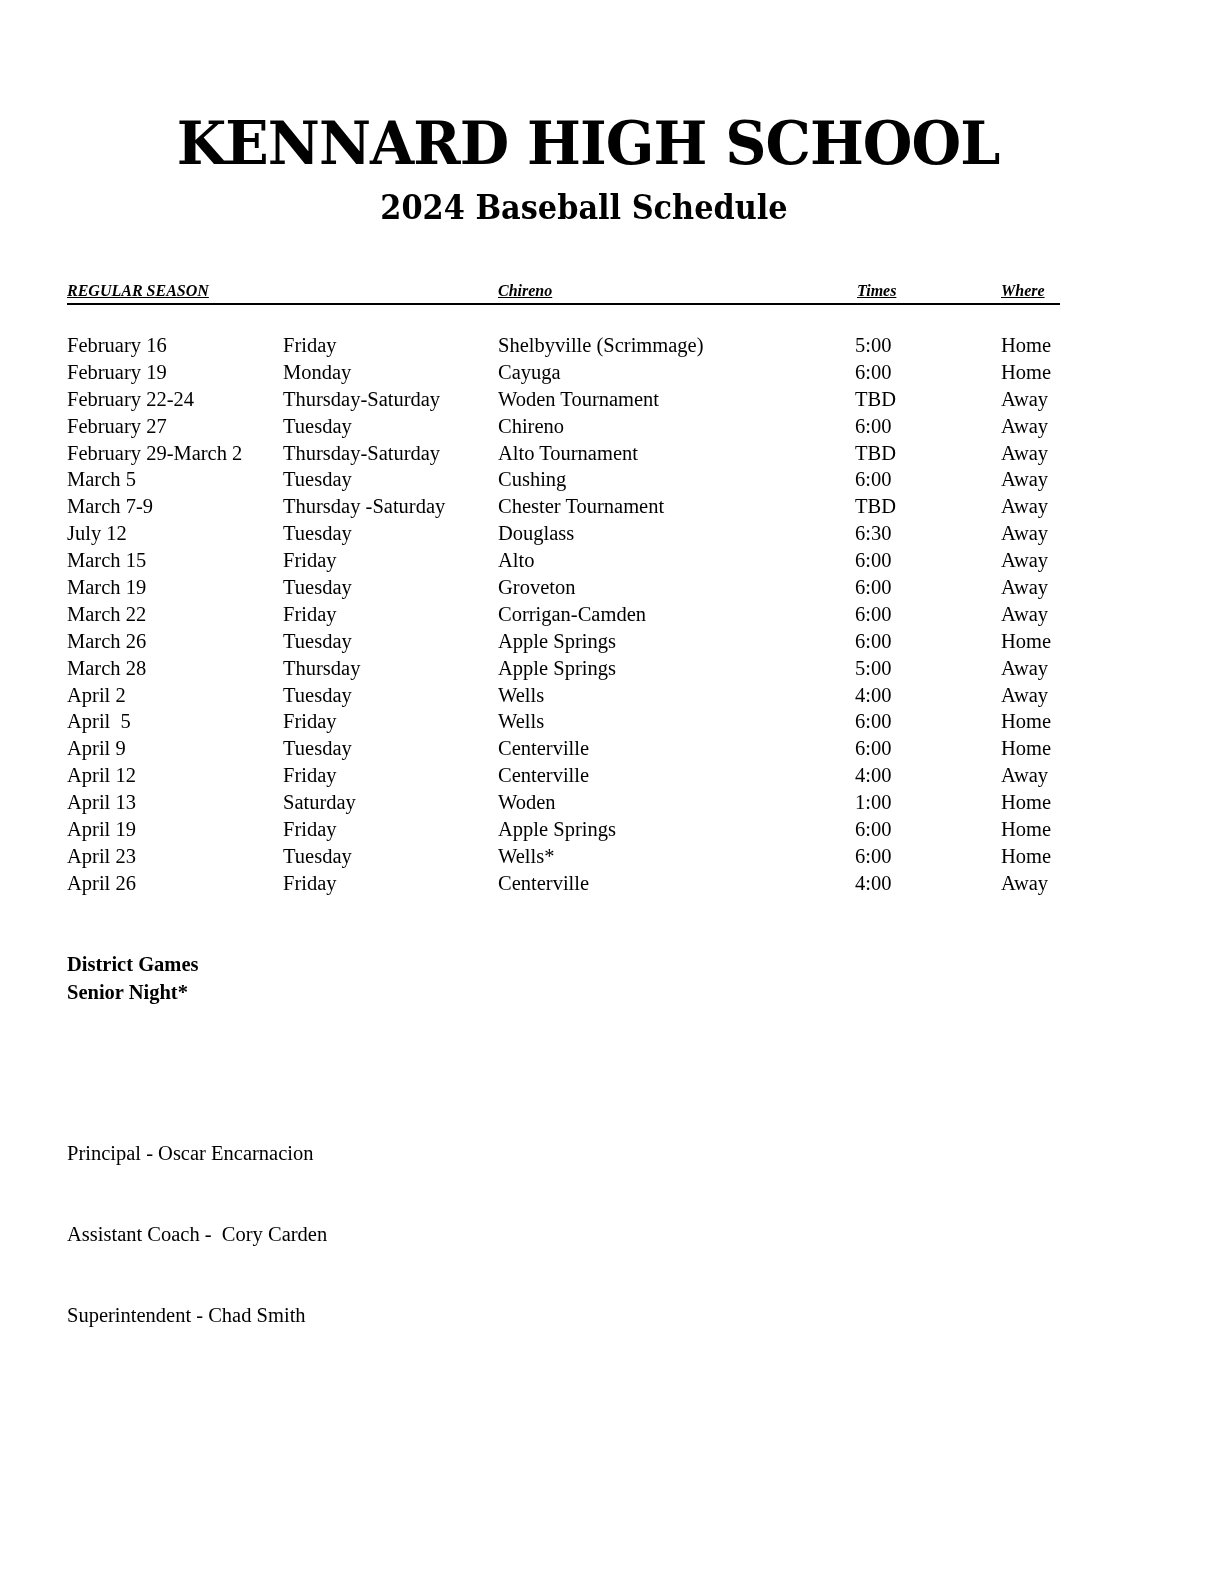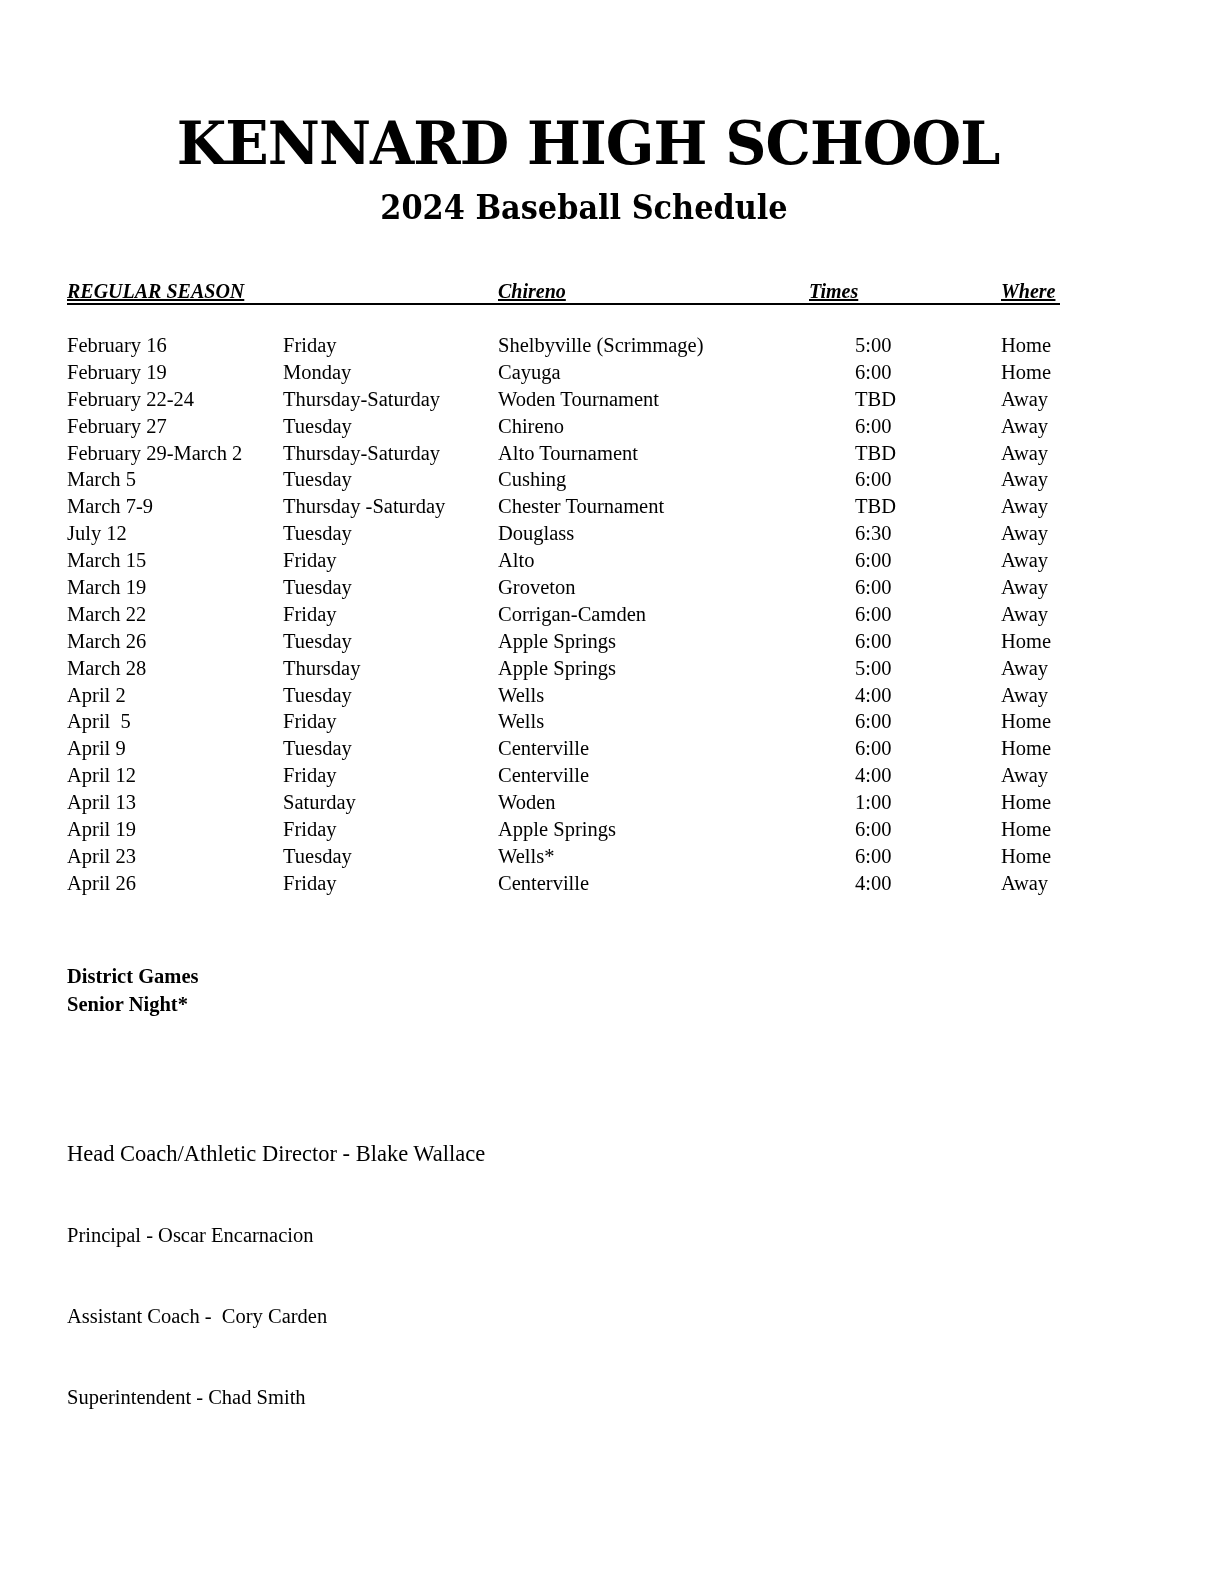--- a/index.html
+++ b/index.html
@@ -15,46 +15,46 @@
     }
     .subtitle {
       position: absolute; top: 186px; left: 0; width: 1168px; text-align: center;
       font-family: "DejaVu Serif", "Liberation Serif", serif;
       font-weight: bold; font-size: 33px; line-height: 44px;
       transform: scaleX(0.92); transform-origin: center;
     }
     .header-row {
       position: absolute; top: 279px; left: 67px; width: 993px; height: 24px;
       border-bottom: 2px solid #000;
-      font-weight: bold; font-style: italic; font-size: 20px; line-height: 24px;
+      font-weight: bold; font-style: italic; font-size: 16px; line-height: 24px;
     }
     .header-row span { position: absolute; top: 0; text-decoration: underline; }
     .rows { position: absolute; top: 332px; left: 67px; width: 1000px; }
     .row { position: relative; height: 26.9px; font-size: 20.5px; line-height: 27px; white-space: pre; text-align: center; }
     .row.bold { font-weight: normal; }
     .row span { position: absolute; top: 0; }
     .c-date { left: 0; }
     .c-day { left: 216px; }
     .c-opp { left: 431px; }
     .c-time { left: 788px; }
     .c-where { left: 934px; }
-    .legend { position: absolute; top: 951px; left: 67px; font-weight: bold; font-size: 20.5px; line-height: 27.5px; margin-top: 12px; }
+    .legend { position: absolute; top: 951px; left: 67px; font-weight: bold; font-size: 20.5px; line-height: 27.5px; }
     .staff { position: absolute; top: 1086px; left: 67px; font-size: 20.5px; line-height: 27px; white-space: pre; }
     .staff .first { font-size: 22.5px; line-height: 28px; }
   </style>
 </head>
 <body>
 
 <div class="title">KENNARD HIGH SCHOOL</div>
 <div class="subtitle">2024 Baseball Schedule</div>
 
 <div class="header-row">
   <span style="left:0">REGULAR SEASON</span>
   <span style="left:431px">Chireno</span>
-  <span style="left:742px">Times</span>
+  <span style="left:790px">Times</span>
   <span style="left:934px">Where</span>
 </div>
 
 <div class="rows" id="rows">
     <div class="row"><span class="c-date">February 16</span><span class="c-day">Friday</span><span class="c-opp">Shelbyville (Scrimmage)</span><span class="c-time">5:00</span><span class="c-where">Home</span></div>
     <div class="row"><span class="c-date">February 19</span><span class="c-day">Monday</span><span class="c-opp">Cayuga</span><span class="c-time">6:00</span><span class="c-where">Home</span></div>
     <div class="row"><span class="c-date">February 22-24</span><span class="c-day">Thursday-Saturday</span><span class="c-opp">Woden Tournament</span><span class="c-time">TBD</span><span class="c-where">Away</span></div>
     <div class="row"><span class="c-date">February 27</span><span class="c-day">Tuesday</span><span class="c-opp">Chireno</span><span class="c-time">6:00</span><span class="c-where">Away</span></div>
     <div class="row"><span class="c-date">February 29-March 2</span><span class="c-day">Thursday-Saturday</span><span class="c-opp">Alto Tournament</span><span class="c-time">TBD</span><span class="c-where">Away</span></div>
     <div class="row bold"><span class="c-date">March 5</span><span class="c-day">Tuesday</span><span class="c-opp">Cushing</span><span class="c-time">6:00</span><span class="c-where">Away</span></div>
@@ -74,17 +74,16 @@
     <div class="row bold"><span class="c-date">April 23</span><span class="c-day">Tuesday</span><span class="c-opp">Wells*</span><span class="c-time">6:00</span><span class="c-where">Home</span></div>
     <div class="row bold"><span class="c-date">April 26</span><span class="c-day">Friday</span><span class="c-opp">Centerville</span><span class="c-time">4:00</span><span class="c-where">Away</span></div>
   </div>
 
 <div class="legend">
   <div>District Games</div>
   <div>Senior Night*</div>
 </div>
 
 <div class="staff">
-  <div class="first">Head Coach/Athletic Director - Blake Wallace</div>
   <div>Principal - Oscar Encarnacion</div>
   <div>Assistant Coach -  Cory Carden</div>
   <div>Superintendent - Chad Smith</div>
 </div>
 
 </body></html>

